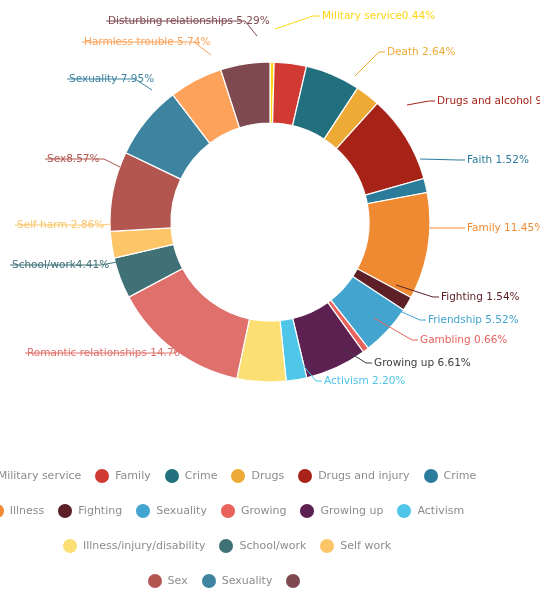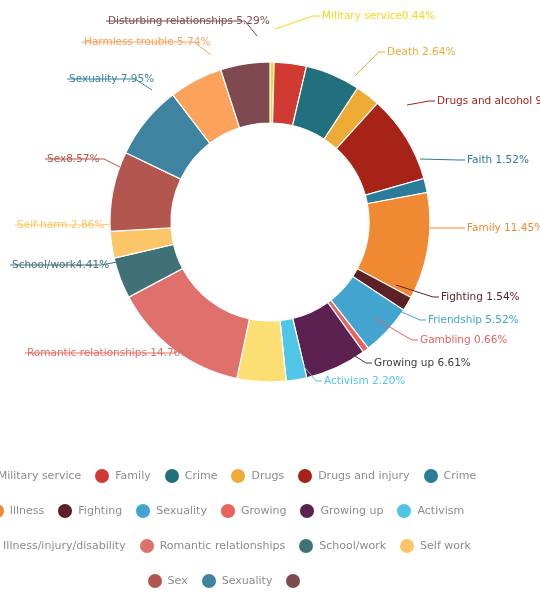--- a/index.html
+++ b/index.html
@@ -194,24 +194,20 @@
         <span class="legend-swatch" style="background: rgb(79, 197, 232);"></span>
         <span class="legend-label">Activism</span>
       </div>
     </div>
     <div class="legend-row">
       <div class="legend-item">
         <span class="legend-swatch" style="background: rgb(251, 223, 114);"></span>
         <span class="legend-label">Illness/injury/disability</span>
       </div>
       <div class="legend-item">
-        <span class="legend-swatch" style="background: rgb(224, 112, 107);"></span>
-        <span class="legend-label">Romantic relationships</span>
-      </div>
-      <div class="legend-item">
         <span class="legend-swatch" style="background: rgb(63, 113, 119);"></span>
         <span class="legend-label">School/work</span>
       </div>
       <div class="legend-item">
         <span class="legend-swatch" style="background: rgb(251, 197, 104);"></span>
         <span class="legend-label">Self work</span>
       </div>
     </div>
     <div class="legend-row">
       <div class="legend-item">

